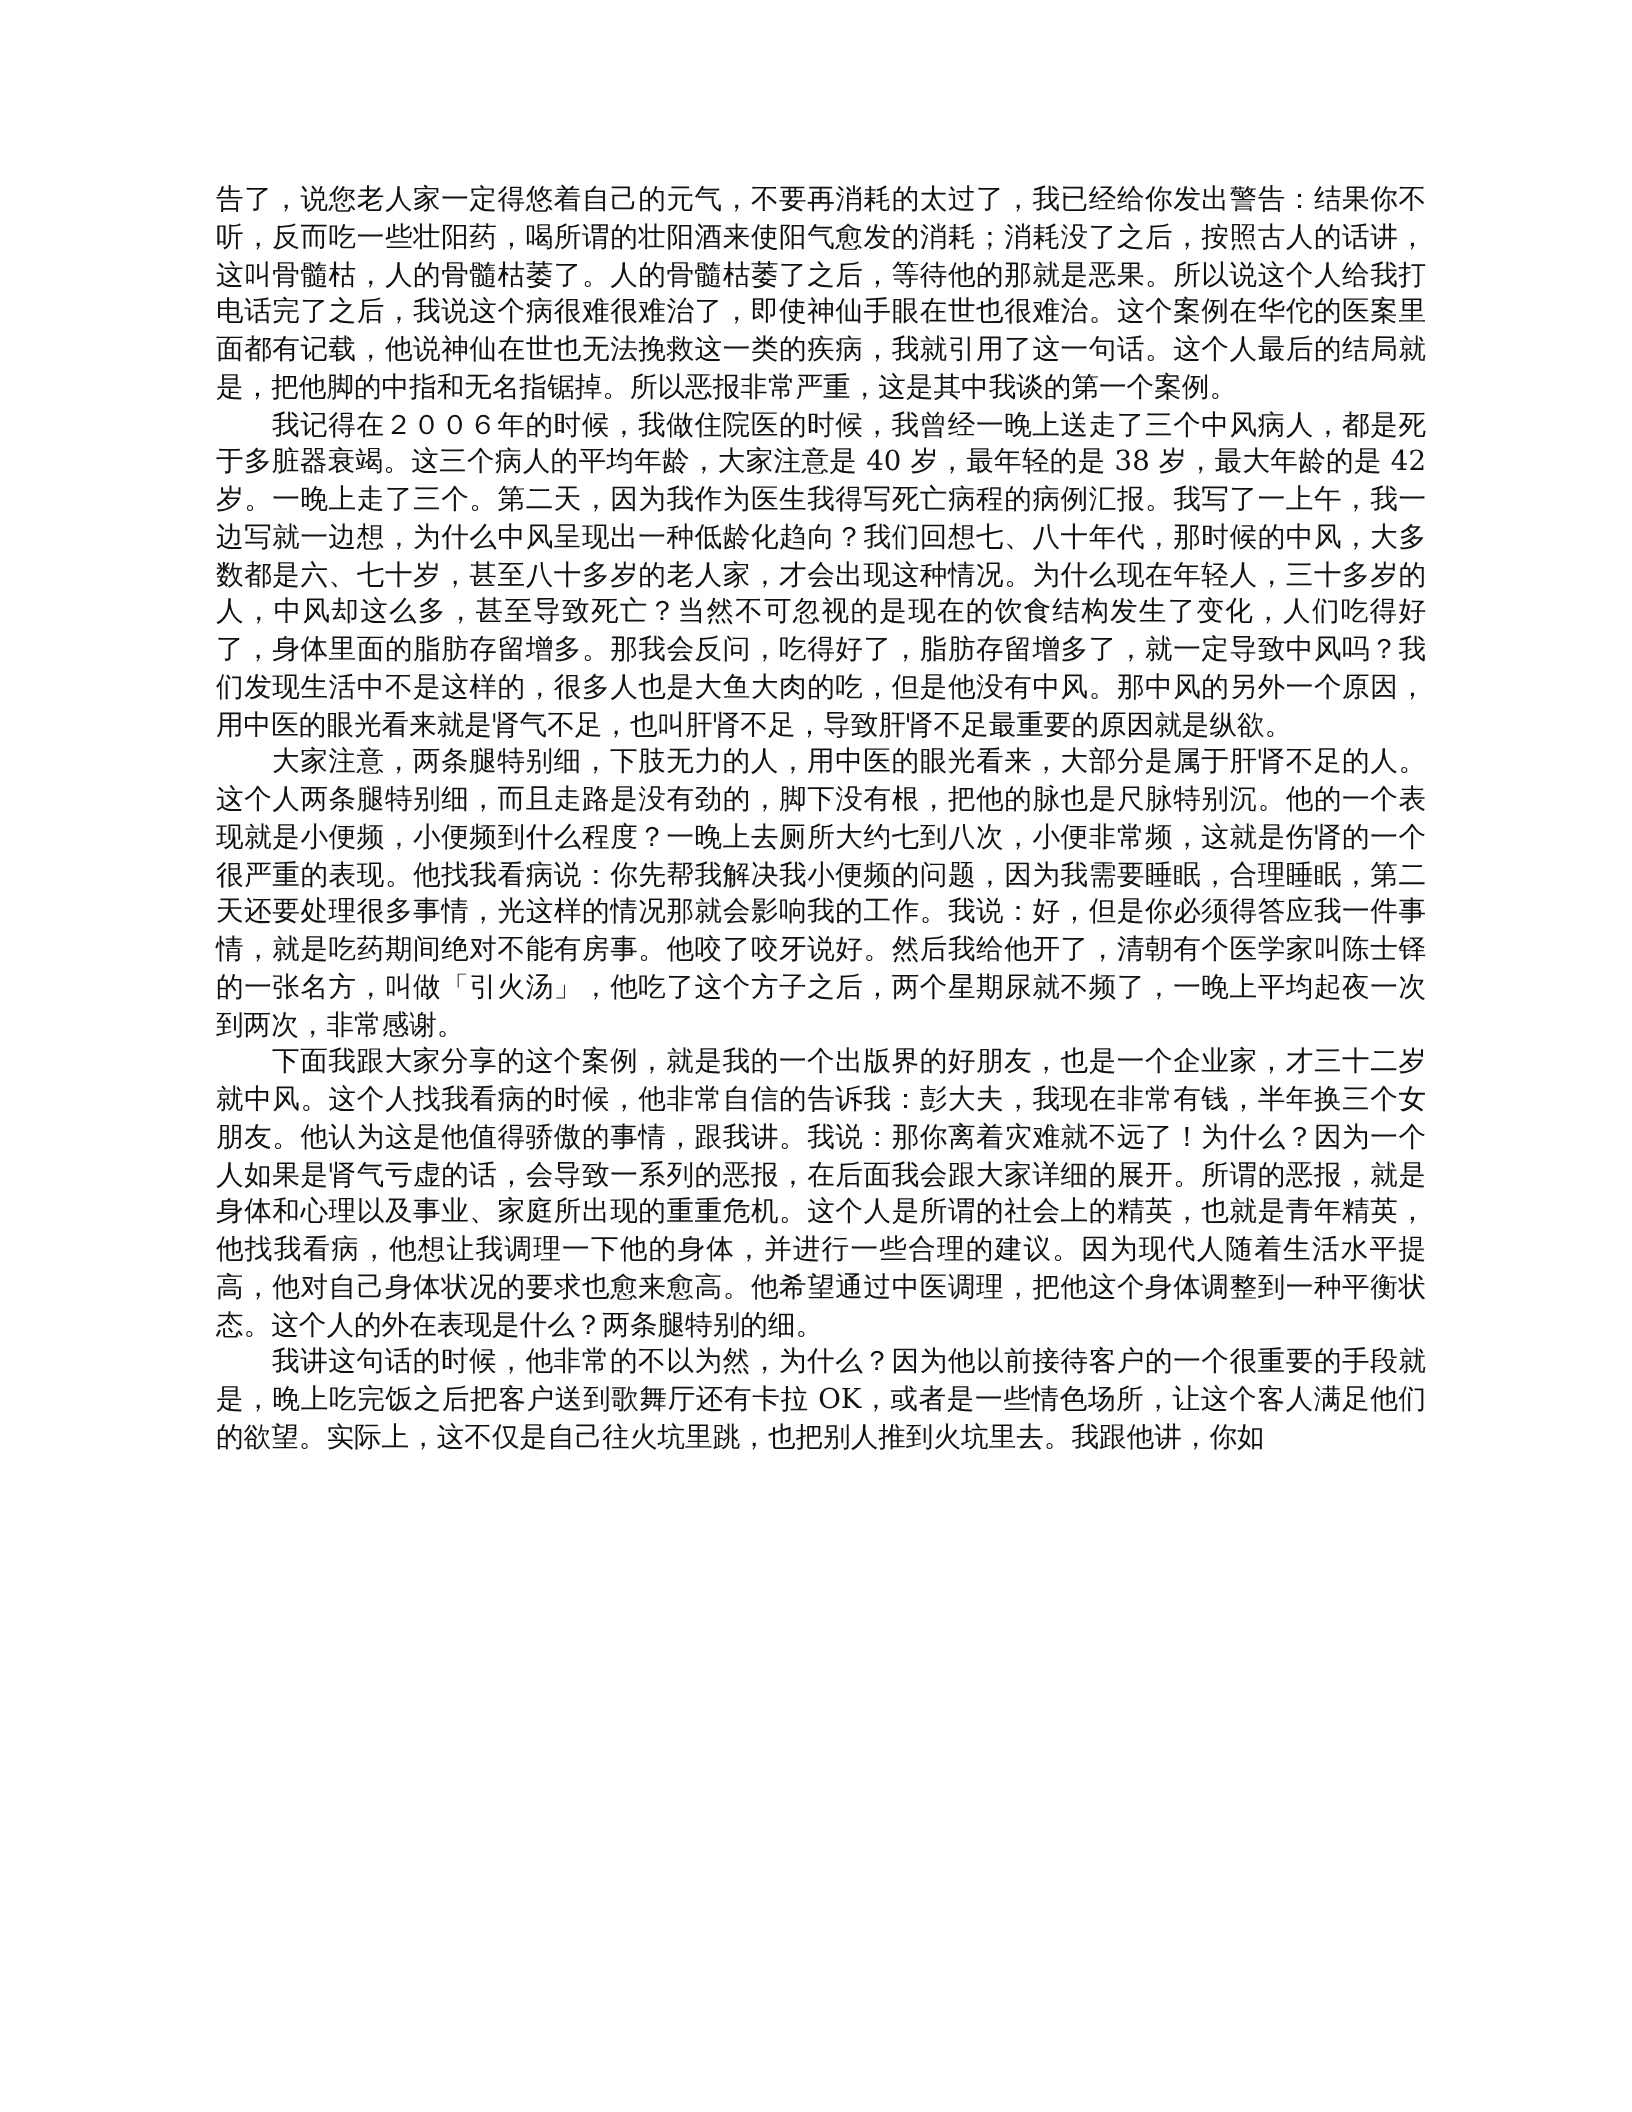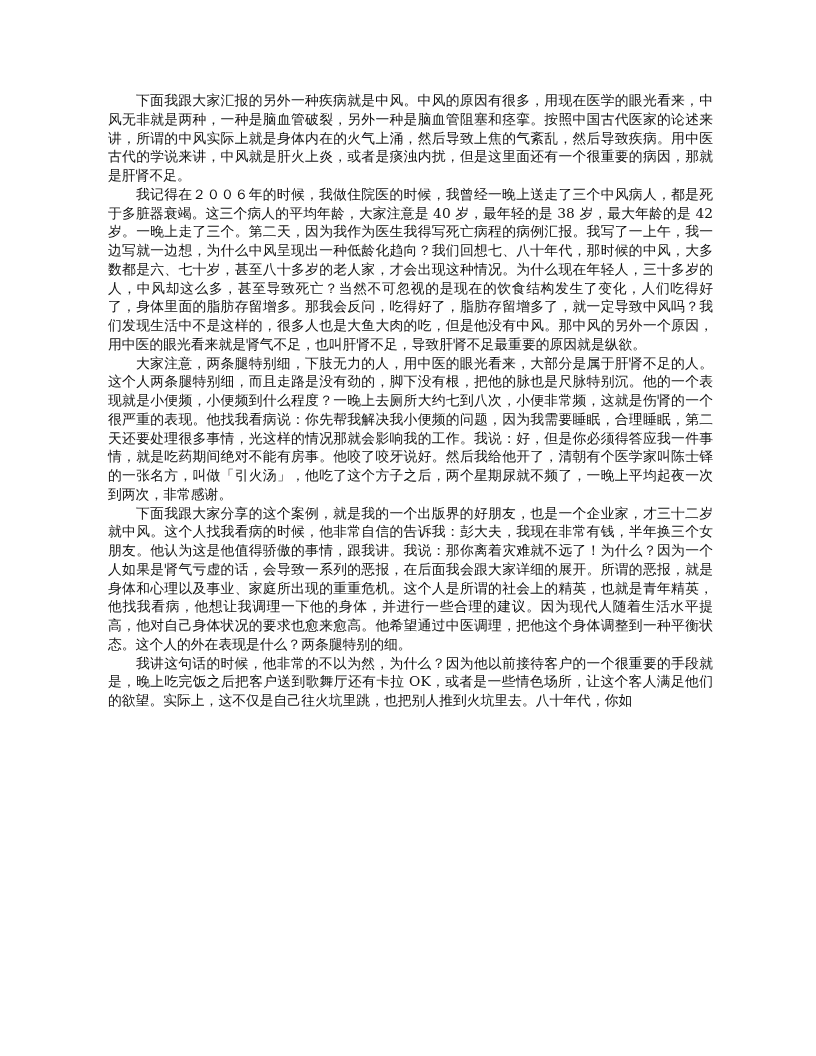--- a/index.html
+++ b/index.html
@@ -31,18 +31,18 @@
       text-indent: 28px;
     }
     .para.cont {
       text-indent: 0;
     }
   </style>
 </head>
 <body>
 
 <div class="page">
-  <p class="para">下面我跟大家汇报的另外一种疾病就是中风。中风的原因有很多，用现在医学的眼光看来，中风无非就是两种，一种是脑血管破裂，另外一种是脑血管阻塞和痉挛。按照中国古代医家的论述来讲，所谓的中风实际上就是身体内在的火气上涌，然后导致上焦的气紊乱，然后导致疾病。用中医古代的学说来讲，中风就是肝火上炎，或者是痰浊内扰，但是这里面还有一个很重要的病因，那就是肝肾不足。</p>
+  <p class="para cont">告了，说您老人家一定得悠着自己的元气，不要再消耗的太过了，我已经给你发出警告：结果你不听，反而吃一些壮阳药，喝所谓的壮阳酒来使阳气愈发的消耗；消耗没了之后，按照古人的话讲，这叫骨髓枯，人的骨髓枯萎了。人的骨髓枯萎了之后，等待他的那就是恶果。所以说这个人给我打电话完了之后，我说这个病很难很难治了，即使神仙手眼在世也很难治。这个案例在华佗的医案里面都有记载，他说神仙在世也无法挽救这一类的疾病，我就引用了这一句话。这个人最后的结局就是，把他脚的中指和无名指锯掉。所以恶报非常严重，这是其中我谈的第一个案例。</p>
   <p class="para">我记得在２００６年的时候，我做住院医的时候，我曾经一晚上送走了三个中风病人，都是死于多脏器衰竭。这三个病人的平均年龄，大家注意是 40 岁，最年轻的是 38 岁，最大年龄的是 42 岁。一晚上走了三个。第二天，因为我作为医生我得写死亡病程的病例汇报。我写了一上午，我一边写就一边想，为什么中风呈现出一种低龄化趋向？我们回想七、八十年代，那时候的中风，大多数都是六、七十岁，甚至八十多岁的老人家，才会出现这种情况。为什么现在年轻人，三十多岁的人，中风却这么多，甚至导致死亡？当然不可忽视的是现在的饮食结构发生了变化，人们吃得好了，身体里面的脂肪存留增多。那我会反问，吃得好了，脂肪存留增多了，就一定导致中风吗？我们发现生活中不是这样的，很多人也是大鱼大肉的吃，但是他没有中风。那中风的另外一个原因，用中医的眼光看来就是肾气不足，也叫肝肾不足，导致肝肾不足最重要的原因就是纵欲。</p>
   <p class="para">大家注意，两条腿特别细，下肢无力的人，用中医的眼光看来，大部分是属于肝肾不足的人。这个人两条腿特别细，而且走路是没有劲的，脚下没有根，把他的脉也是尺脉特别沉。他的一个表现就是小便频，小便频到什么程度？一晚上去厕所大约七到八次，小便非常频，这就是伤肾的一个很严重的表现。他找我看病说：你先帮我解决我小便频的问题，因为我需要睡眠，合理睡眠，第二天还要处理很多事情，光这样的情况那就会影响我的工作。我说：好，但是你必须得答应我一件事情，就是吃药期间绝对不能有房事。他咬了咬牙说好。然后我给他开了，清朝有个医学家叫陈士铎的一张名方，叫做「引火汤」，他吃了这个方子之后，两个星期尿就不频了，一晚上平均起夜一次到两次，非常感谢。</p>
   <p class="para">下面我跟大家分享的这个案例，就是我的一个出版界的好朋友，也是一个企业家，才三十二岁就中风。这个人找我看病的时候，他非常自信的告诉我：彭大夫，我现在非常有钱，半年换三个女朋友。他认为这是他值得骄傲的事情，跟我讲。我说：那你离着灾难就不远了！为什么？因为一个人如果是肾气亏虚的话，会导致一系列的恶报，在后面我会跟大家详细的展开。所谓的恶报，就是身体和心理以及事业、家庭所出现的重重危机。这个人是所谓的社会上的精英，也就是青年精英，他找我看病，他想让我调理一下他的身体，并进行一些合理的建议。因为现代人随着生活水平提高，他对自己身体状况的要求也愈来愈高。他希望通过中医调理，把他这个身体调整到一种平衡状态。这个人的外在表现是什么？两条腿特别的细。</p>
-  <p class="para">我讲这句话的时候，他非常的不以为然，为什么？因为他以前接待客户的一个很重要的手段就是，晚上吃完饭之后把客户送到歌舞厅还有卡拉 OK，或者是一些情色场所，让这个客人满足他们的欲望。实际上，这不仅是自己往火坑里跳，也把别人推到火坑里去。八十年代，你如</p>
+  <p class="para">我讲这句话的时候，他非常的不以为然，为什么？因为他以前接待客户的一个很重要的手段就是，晚上吃完饭之后把客户送到歌舞厅还有卡拉 OK，或者是一些情色场所，让这个客人满足他们的欲望。实际上，这不仅是自己往火坑里跳，也把别人推到火坑里去。我跟他讲，你如</p>
 </div>
 
 </body></html>

